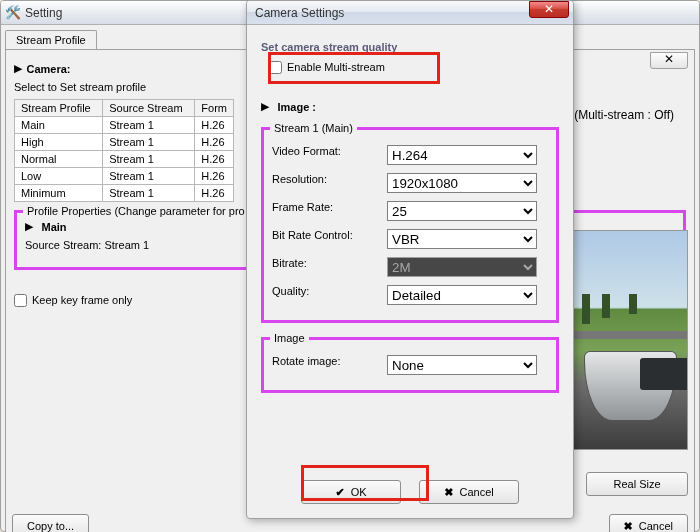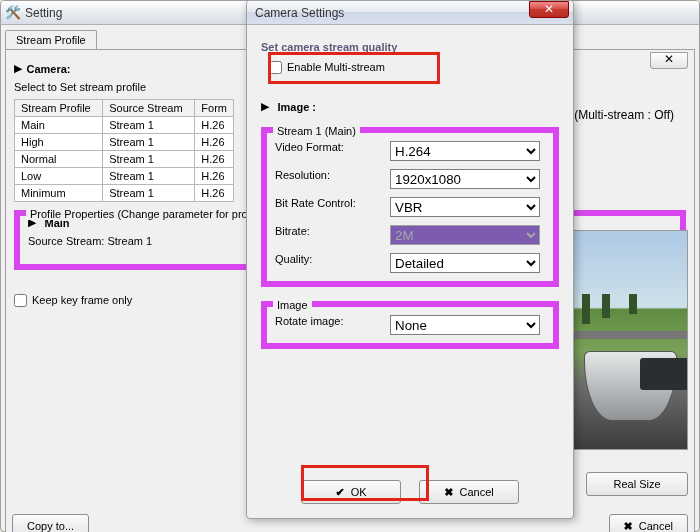--- a/index.html
+++ b/index.html
@@ -14,33 +14,33 @@
 .main-body{position:absolute;left:4px;right:4px;top:28px;bottom:4px}
 .tab-label{display:inline-block;padding:3px 10px 4px;background:#F0F0F0;border:1px solid #A0A0A0;border-bottom:none;border-radius:2px 2px 0 0;position:relative;top:1px;}
 .panel{border:1px solid #A0A0A0;background:#F0F0F0;padding:6px 8px;}
 .camera-header{display:flex;align-items:center;margin:6px 0}
 .tri{font-size:11px;margin-right:4px}
 .bold{font-weight:bold}
 .small-note{margin:2px 0 6px}
 table.profiles{border-collapse:collapse;width:220px}
 table.profiles th,table.profiles td{border:1px solid #B8B8B8;padding:2px 6px;text-align:left;font-weight:normal;background:#FFFFFF}
 table.profiles th{background:#F2F2F2}
-.groupbox{border:6px solid #d946ef;margin-top:8px;position:relative;padding:0 8px}
+.groupbox{border:3px solid #d946ef;margin-top:8px;position:relative;padding:7px 8px}
 .groupbox>.legend{position:absolute;top:-8px;left:6px;background:#F0F0F0;padding:0 4px}
 .checkbox{display:inline-flex;align-items:flex-start;gap:5px;margin:4px 0}
 .checkbox input{margin:0}
 .btn{height:24px;padding:0 14px;background:linear-gradient(#FBFBFB,#E5E5E5);border:1px solid #8E8E8E;border-radius:3px;cursor:pointer;display:inline-flex;align-items:center;gap:6px;font-size:11px}
 
 .content{position:absolute;left:4px;right:4px;top:28px;bottom:4px;background:#F0F0F0}
 .dialog-scroll{position:absolute;left:10px;right:10px;top:4px;bottom:48px;overflow:hidden}
 .sec-title{font-weight:bold;color:#5B5B7A;margin:8px 0 4px}
 .row{display:flex;align-items:flex-start;margin:8px 0}
 .row label{width:115px}
 select{width:150px;height:20px;border:1px solid #7E7E7E;background:#FFF}
-select:disabled{color:#888;background:#4c1d95}
+select:disabled{color:#888;background:#000000}
 .red-box{border:3px solid #E2231A;position:absolute}
 .footer{position:absolute;left:10px;right:10px;bottom:10px;display:flex;justify-content:center;gap:18px}
 
 .preview{position:absolute;border:1px solid #999;background:linear-gradient(to bottom,#AFC9E6 0%,#CDE1E9 35%,#5F8B40 36%,#7AA158 55%,#6E6E6E 70%,#3C3C3C 100%);overflow:hidden}
 .road{position:absolute;top:46%;left:0;right:0;height:8px;background:#777}
 .tree{position:absolute;width:8px;height:30px;background:#35512A;top:29%}
 .car-roof{position:absolute;left:10px;right:10px;top:55%;height:70px;background:linear-gradient(#E4E6E7,#8F9396);border-radius:6px 6px 28px 28px/6px 6px 60px 60px;border:1px solid #555}
 .sunroof{position:absolute;left:55px;top:6px;width:62px;height:32px;background:#2B2E30;border-radius:3px}
 .multi-stream{position:absolute;right:20px;top:58px;font-size:12px}
 </style>
@@ -166,20 +166,24 @@
         <span class="legend">Stream 1 (Main)</span>
         <div class="row">
             <label>Video Format:</label>
           <select><option>H.264</option></select>
           </div>
         <div class="row">
             <label>Resolution:</label>
           <select><option>1920x1080</option></select>
           </div>
         <div class="row">
+            <label>Frame Rate:</label>
+          <select><option>25</option></select>
+          </div>
+        <div class="row">
             <label>Bit Rate Control:</label>
           <select><option>VBR</option></select>
           </div>
         <div class="row">
             <label>Bitrate:</label>
           <select disabled=""><option>2M</option></select>
           </div>
         <div class="row">
             <label>Quality:</label>
           <select><option>Detailed</option></select>

